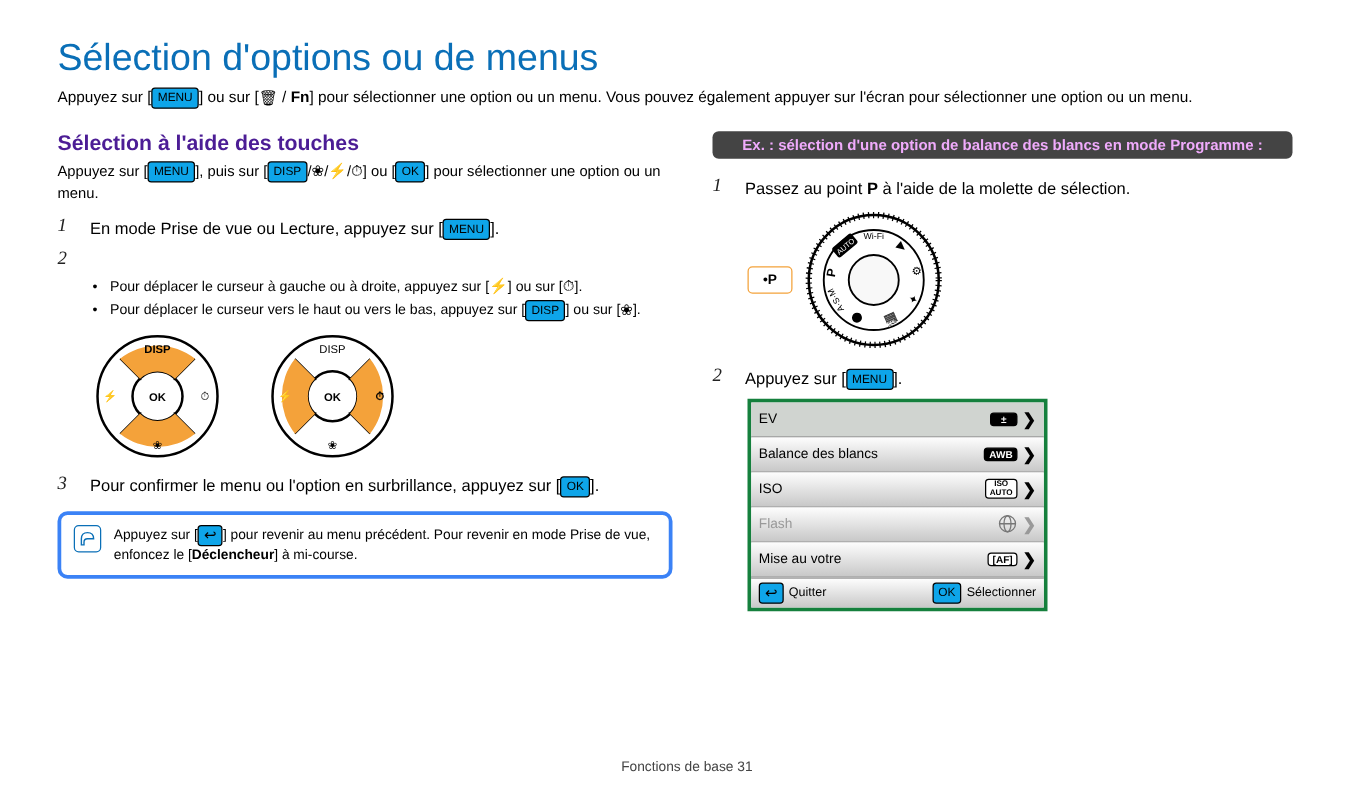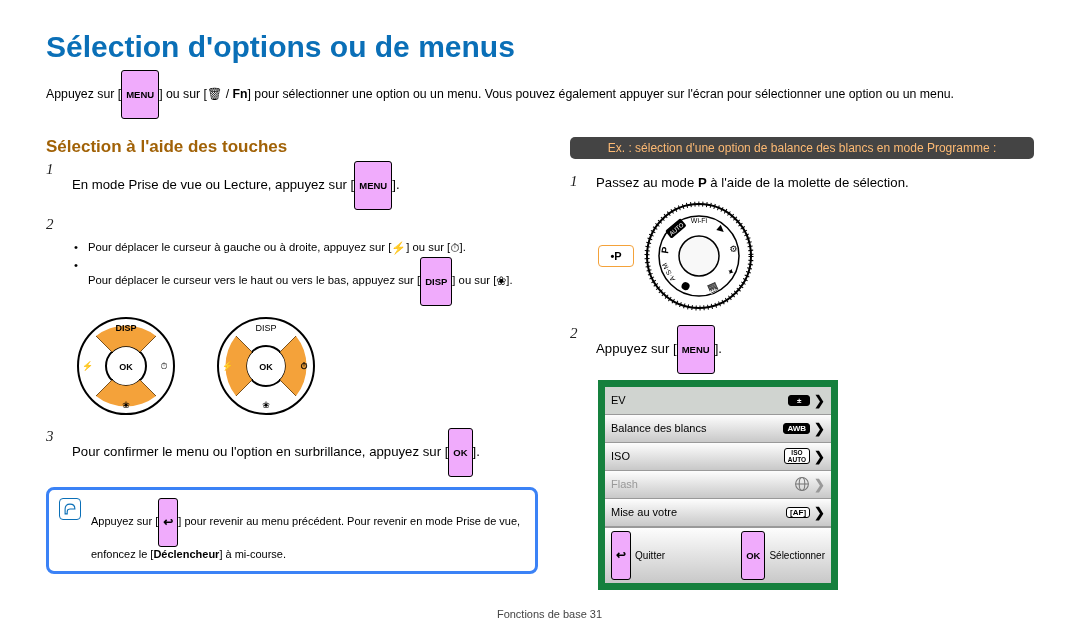--- a/index.html
+++ b/index.html
@@ -8,59 +8,59 @@
     width: 1080px;
     height: 630px;
     background: #fff;
     color: #000;
     padding: 30px 46px 10px;
     position: relative;
   }
   .page-title {
     color: #0a6fb7;
     font-size: 30px;
-    font-weight: bold;
+    font-weight: normal;
     margin-bottom: 6px;
   }
   .page-intro {
     font-size: 12.3px;
     margin-bottom: 18px;
   }
   .cols { display: flex; gap: 32px; }
   .col-left { width: 492px; }
   .col-right { flex: 1; }
   .section-heading {
-    color: #a16207;
+    color: #4c1d95;
     font-size: 17px;
     font-weight: bold;
     margin-bottom: 4px;
   }
   .small-intro { font-size: 11.8px; margin-bottom: 10px; line-height: 1.4; }
   .step { display: flex; gap: 12px; margin-bottom: 6px; }
   .step-num {
     font-family: Georgia, serif;
     font-style: italic;
     font-size: 15px;
     color: #222;
     min-width: 14px;
   }
   .step-txt { font-size: 13.2px; line-height: 1.5; }
   .bullets { margin: 2px 0 8px 28px; }
   .bullet { display: flex; gap: 6px; font-size: 11.3px; line-height: 1.45; margin-bottom: 2px; }
   .bdot::before { content: "•"; margin-right: 4px; }
   .box {
     display: inline-block;
-    padding: 17px 4px;
+    padding: 1px 4px;
     border: 1px solid #000;
     border-radius: 3px;
     font-size: 9.5px;
-    font-weight: bold;
+    font-weight: normal;
     line-height: 13px;
     vertical-align: middle;
-    background:#f0abfc;
+    background:#0ea5e9;
   }
   .glyph {
     display:inline-block;
     font-size:12px;
     line-height:13px;
     vertical-align:middle;
   }
   .info-note {
     display: flex;
     gap: 10px;
@@ -74,43 +74,43 @@
   .info-icon {
     width: 22px; height: 22px;
     border: 1.5px solid #0a6fb7;
     border-radius: 4px;
     display:flex; align-items:center; justify-content:center;
     flex-shrink:0;
   }
   .info-icon svg { width: 14px; height:14px; }
   .example-banner {
     background: #444;
-    color: #fdba74;
+    color: #f0abfc;
     text-align: center;
     font-size: 12px;
-    font-weight: normal;
+    font-weight: bold;
     border-radius: 5px;
     padding: 4px 8px;
     margin-bottom: 14px;
   }
   .footer {
     position:absolute;
     bottom:10px; left:0; right:0;
     text-align:center;
     font-size:11px; color:#444;margin-left:19px;
   }
   .dials-row { display:flex; gap:40px; margin:10px 0 12px 30px; }
   .dial { position:relative; width:100px; height:100px; }
   .dial svg { width:100%; height:100%; }
   .hl { fill:#f4a23a; }
   .dial-text { font-family:Arial; font-size:9px; font-weight:bold; fill:#000; }
   .dial-label { font-size:9px; fill:#000; }
   .menu-panel {
     width: 240px;
-    border:7px solid #15803d;
+    border:3px solid #15803d;
     margin-left:28px;
     margin-top:6px;
     font-size:11px;
   }
   .menu-row {
     display:flex;
     align-items:center;
     justify-content:space-between;
     padding:3px 6px;
     height:28px;
@@ -154,20 +154,23 @@
 <h1 class="page-title">Sélection d'options ou de menus</h1>
 
 <p class="page-intro">
   <span>Appuyez sur [</span><span class="box">MENU</span><span>] ou sur [</span><span class="glyph">🗑</span><span> / </span><b>Fn</b><span>] pour sélectionner une option ou un menu. Vous pouvez également appuyer sur l'écran pour sélectionner une option ou un menu.</span>
 </p>
 
 <div class="cols">
 
   <div class="col-left">
     <h2 class="section-heading">Sélection à l'aide des touches</h2>
+    <p class="small-intro">
+      <span>Appuyez sur [</span><span class="box">MENU</span><span>], puis sur [</span><span class="box">DISP</span>/<span class="glyph">❀</span>/<span class="glyph">⚡</span>/<span class="glyph">⏱</span><span>] ou [</span><span class="box">OK</span><span>] pour sélectionner une option ou un menu.</span>
+    </p>
 
     <div class="step">
       <span class="step-num">1</span>
       <span class="step-txt">
         <span>En mode Prise de vue ou Lecture, appuyez sur [</span><span class="box">MENU</span><span>].</span>
       </span>
     </div>
 
     <div class="step">
       <span class="step-num">2</span>
@@ -244,21 +247,21 @@
       </span>
     </div>
   </div>
 
   <div class="col-right">
     <div class="example-banner">Ex. : sélection d'une option de balance des blancs en mode Programme :</div>
 
     <div class="step">
       <span class="step-num">1</span>
       <span class="step-txt">
-        <span>Passez au mode </span><b>P</b><span> à l'aide de la molette de sélection.</span>
+        <span>Passez au point </span><b>P</b><span> à l'aide de la molette de sélection.</span>
       </span>
     </div>
 
     <div class="mode-dial-wrap">
       <span class="p-indicator">P</span>
       <svg class="mode-dial" viewBox="0 0 110 110">
         <circle cx="55" cy="55" r="52" fill="#fff" stroke="#000" stroke-width="2"></circle>
         <circle cx="55" cy="55" r="52" fill="none" stroke="#000" stroke-width="5" stroke-dasharray="1 3"></circle>
         <circle cx="55" cy="55" r="40" fill="#fff" stroke="#000" stroke-width="1.5"></circle>
         <circle cx="55" cy="55" r="20" fill="#f8f8f8" stroke="#000" stroke-width="1.5"></circle>

